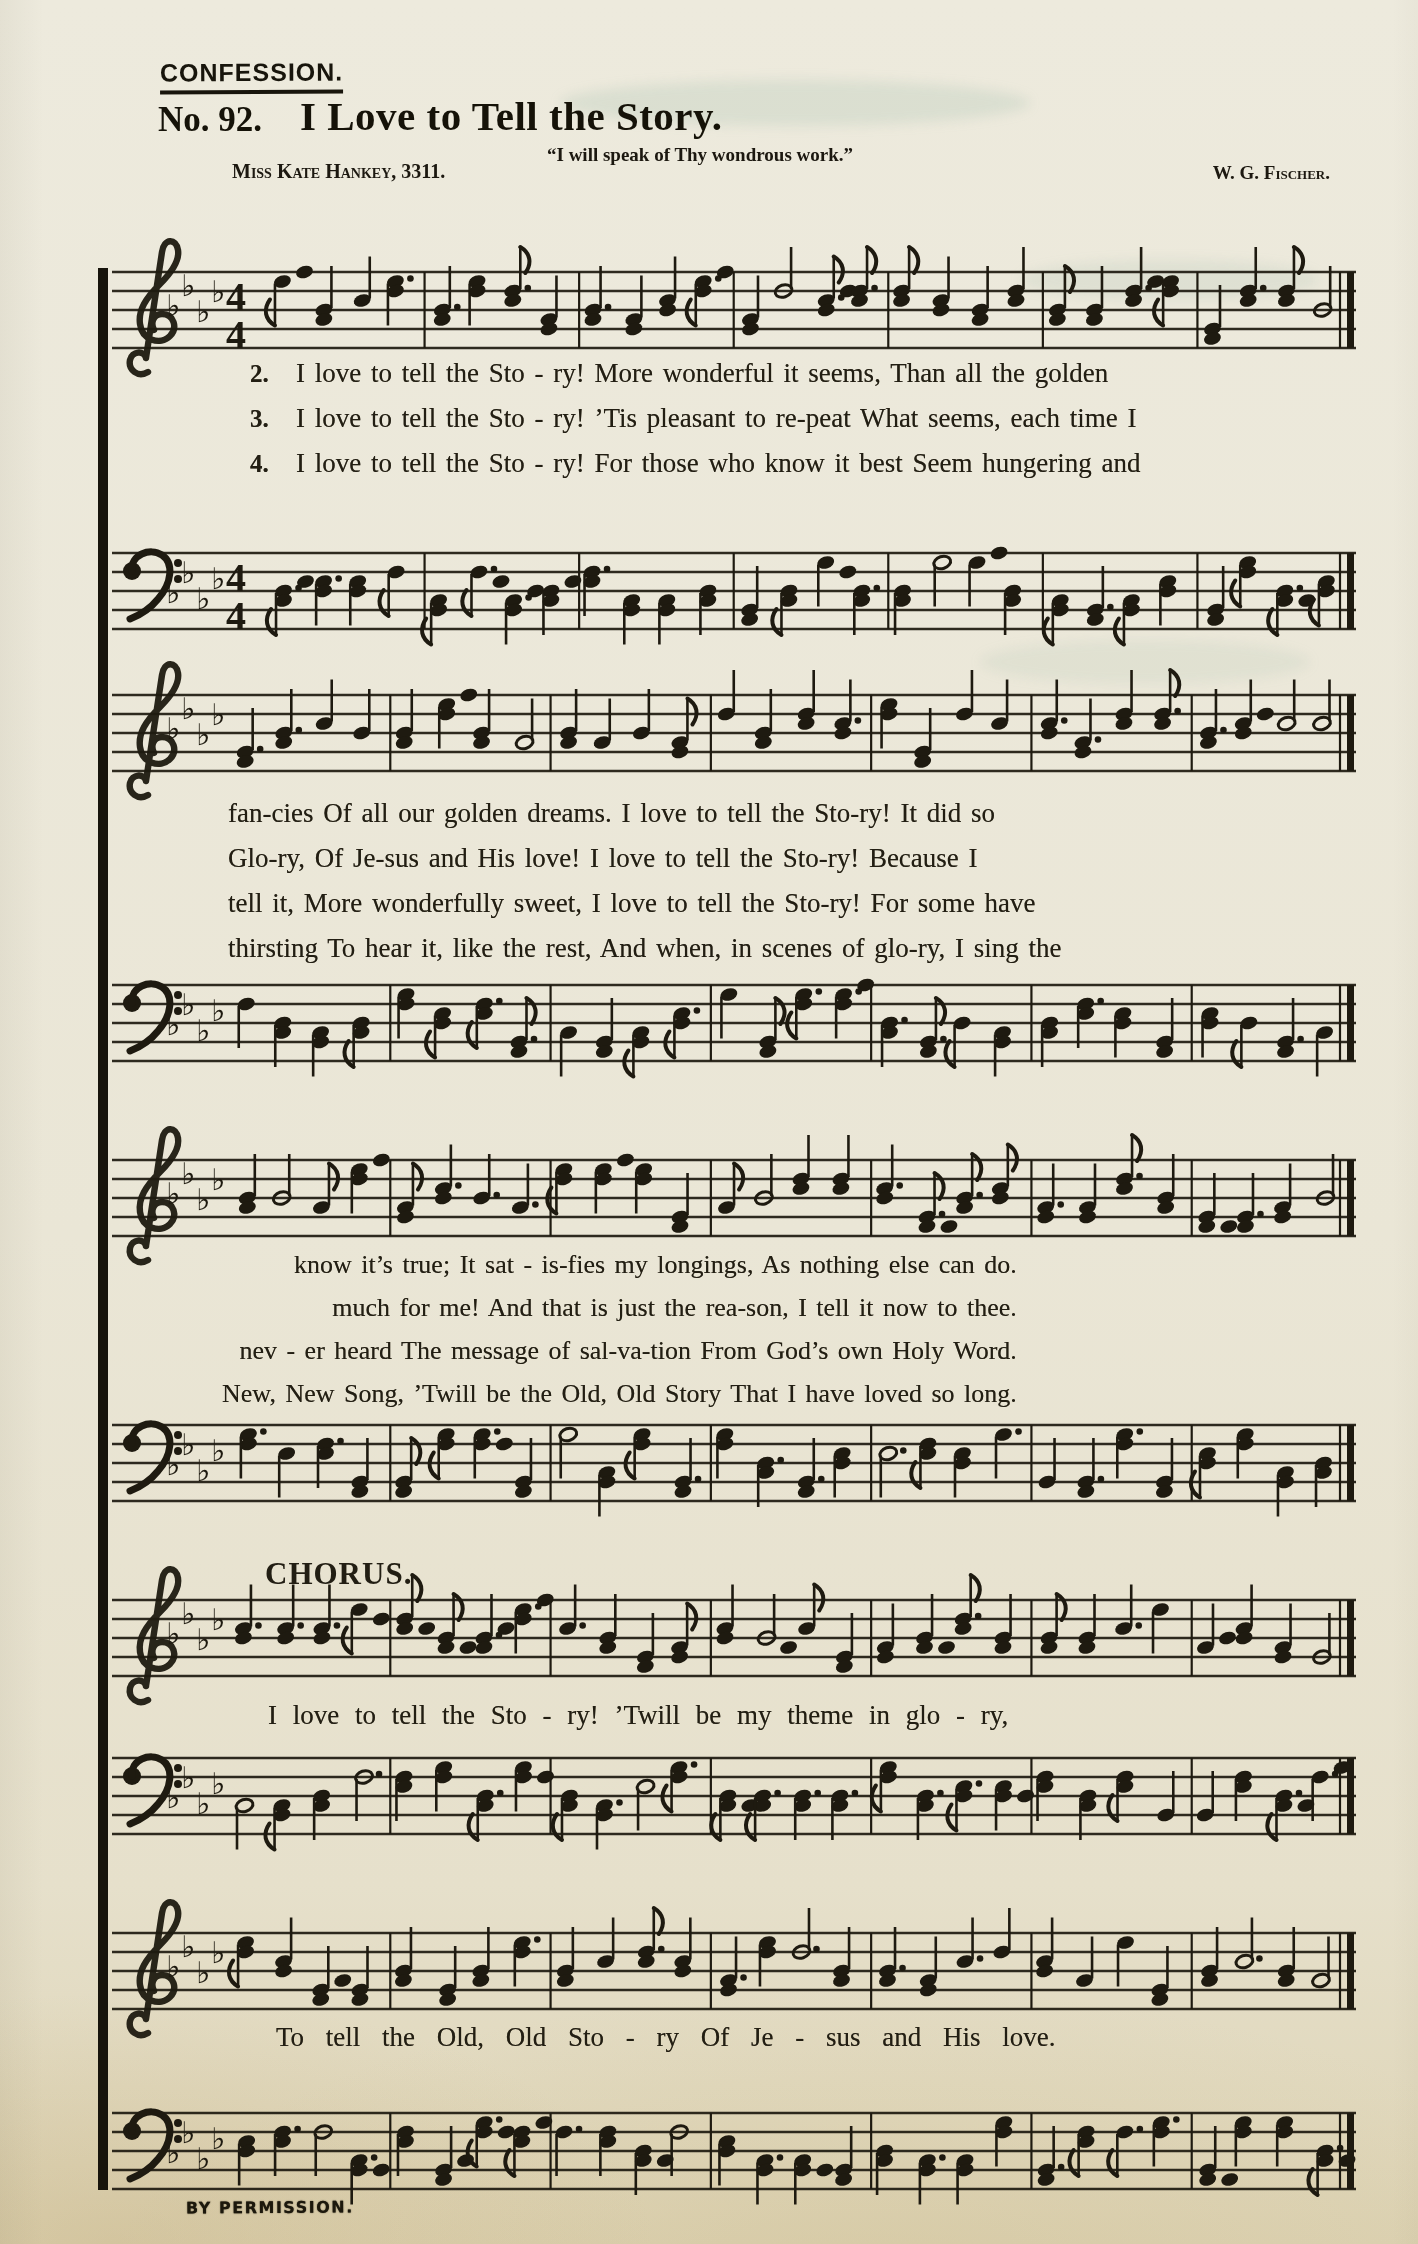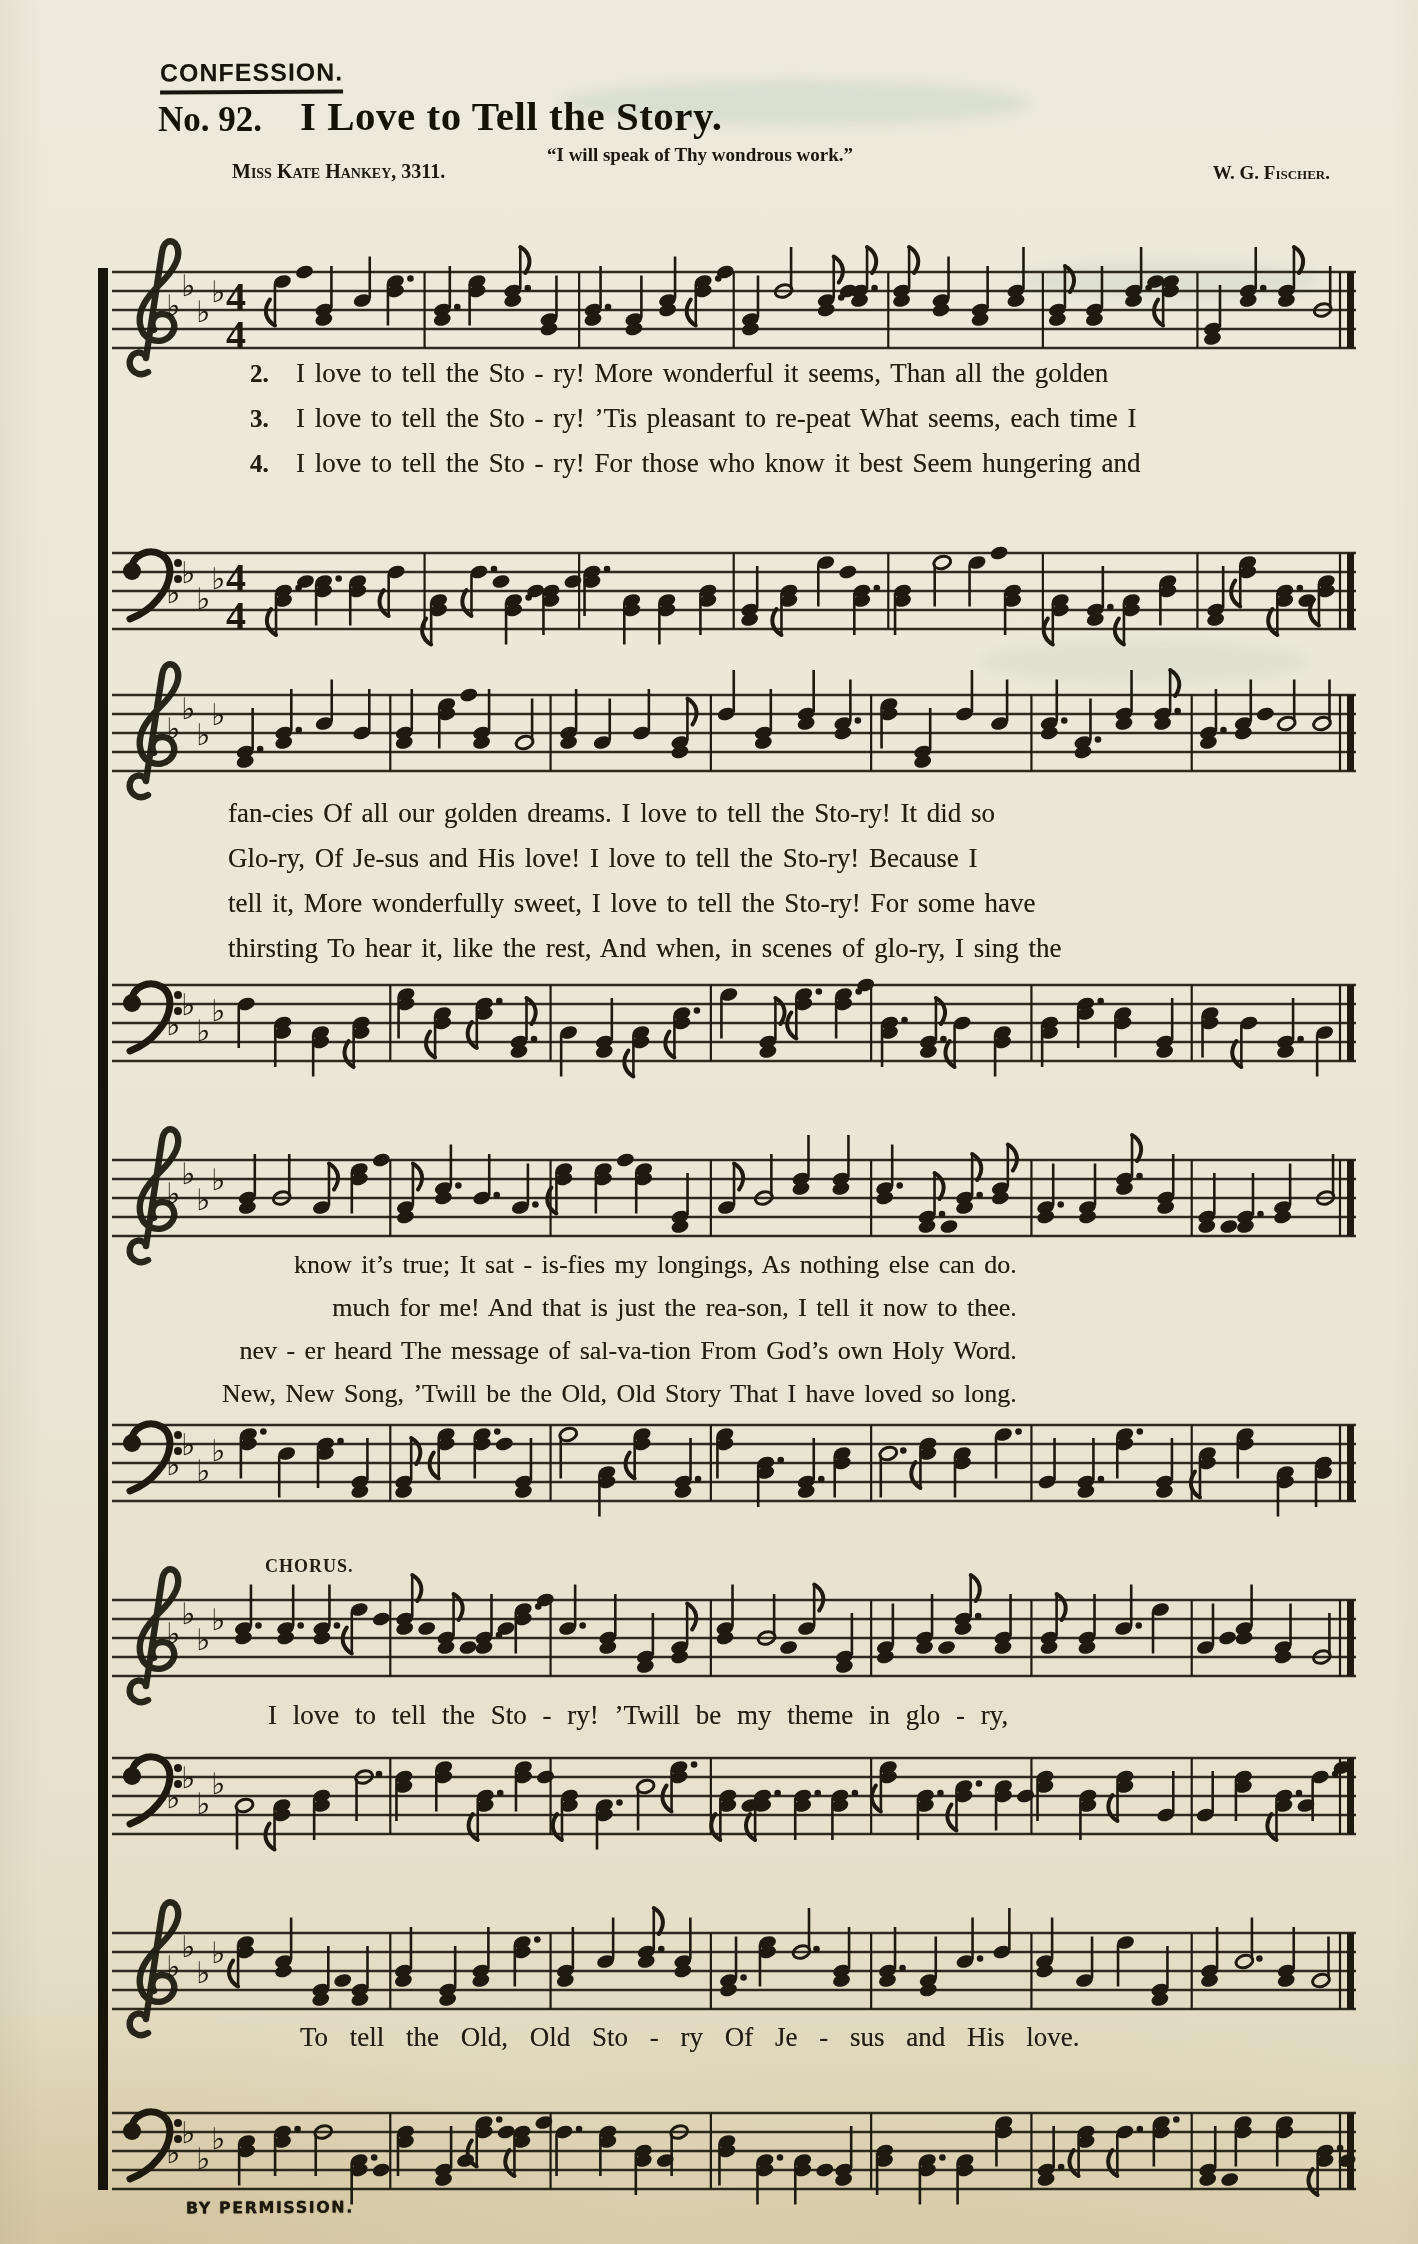--- a/index.html
+++ b/index.html
@@ -35,24 +35,24 @@
   .system-rule{position:absolute;left:98px;top:268px;width:10px;height:1922px;background:#17140c;}
   .staff{position:absolute;}
 
   .lyrics{position:absolute;white-space:nowrap;}
   .lline{height:45px;font-size:27px;word-spacing:3px;text-shadow:0 0 .6px rgba(32,26,10,.55);}
   .vnum{display:inline-block;width:46px;font-size:25px;font-weight:700;}
   .block1{left:250px;top:358px;}
   .block2{left:228px;top:798px;}
   .block3{left:222px;top:1250px;}
   .block3 .lline{height:43px;font-size:26px;text-align:right;}
-  .chorus-label{position:absolute;left:265px;top:1556px;font-weight:700;font-size:18px;letter-spacing:1px;}
+  .chorus-label{position:absolute;left:265px;top:1556px;font-weight:700;font-size:31px;letter-spacing:1px;}
   .chorus1{left:268px;top:1700px;}
   .chorus1 .lline{word-spacing:9px;}
-  .chorus2{left:300px;top:2022px;}
+  .chorus2{left:276px;top:2022px;}
   .chorus2 .lline{word-spacing:15px;}
 
   .stamp{position:absolute;left:186px;top:2198px;font-family:"DejaVu Sans",sans-serif;
     font-weight:700;font-size:16px;letter-spacing:1.5px;color:#1c180c;
     text-shadow:0 0 1.2px rgba(25,20,8,.9);transform:rotate(-.4deg);}
 </style>
 </head>
 <body>
 
 <div class="sheet">

